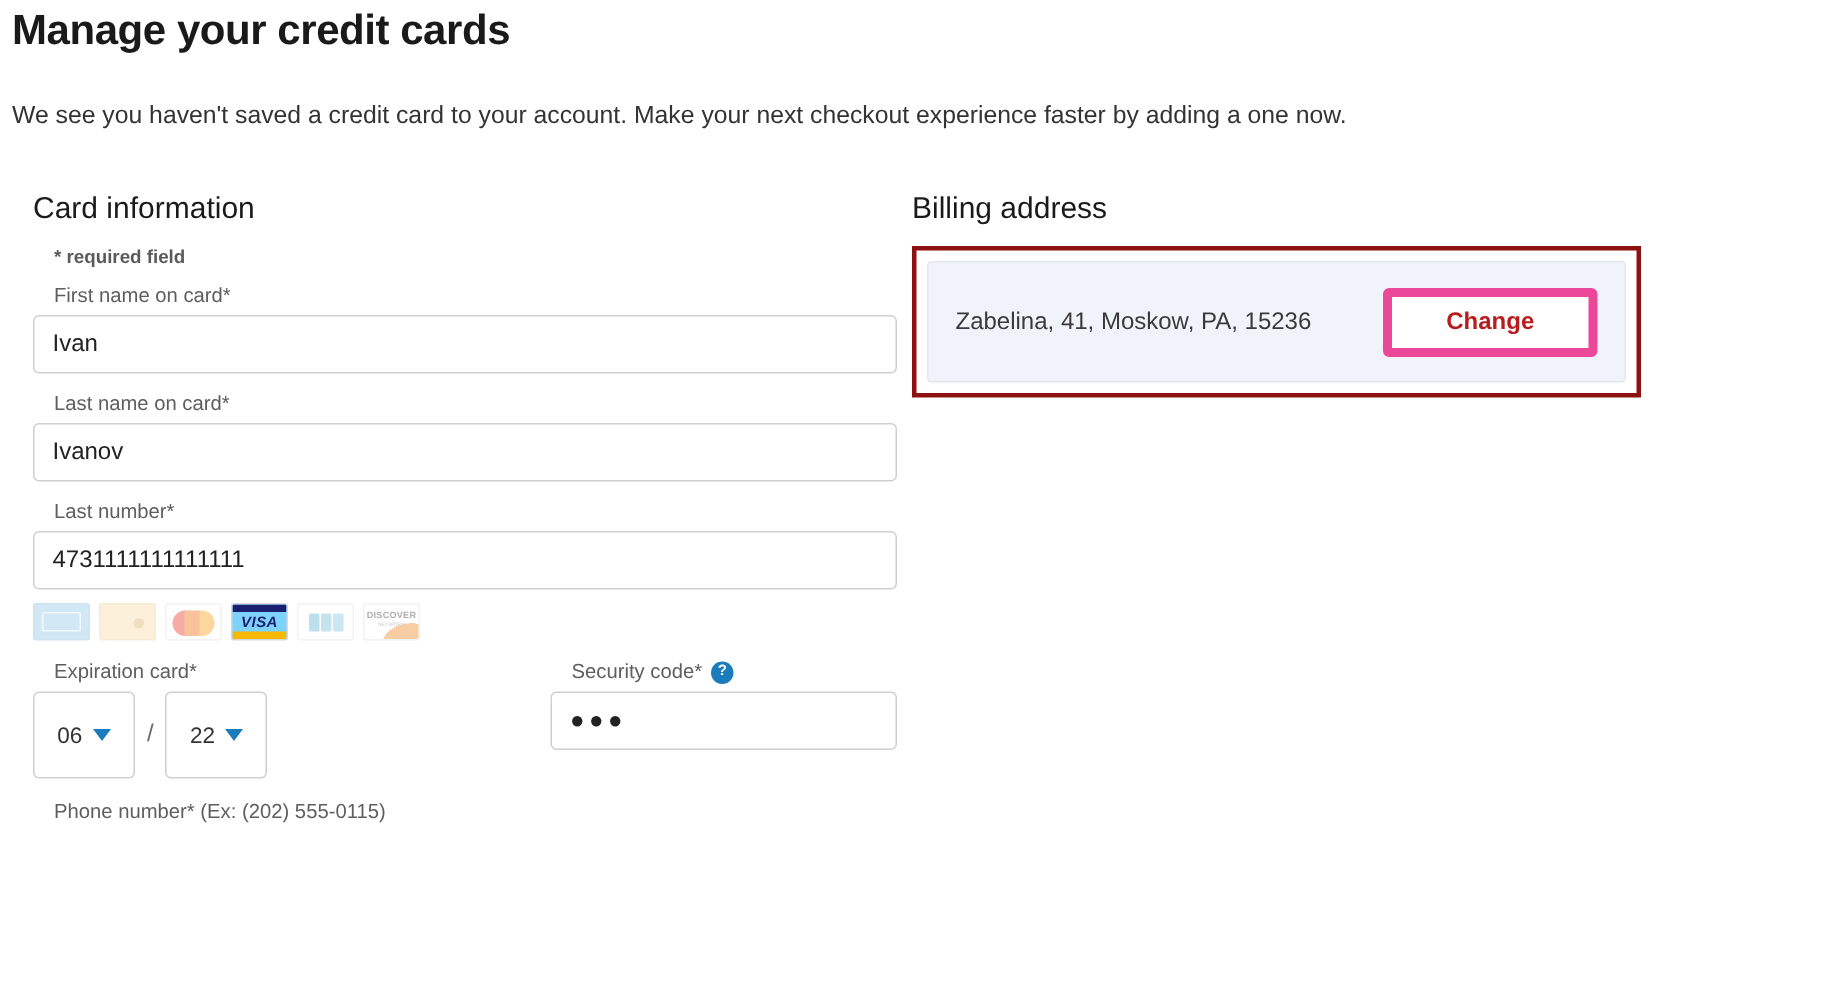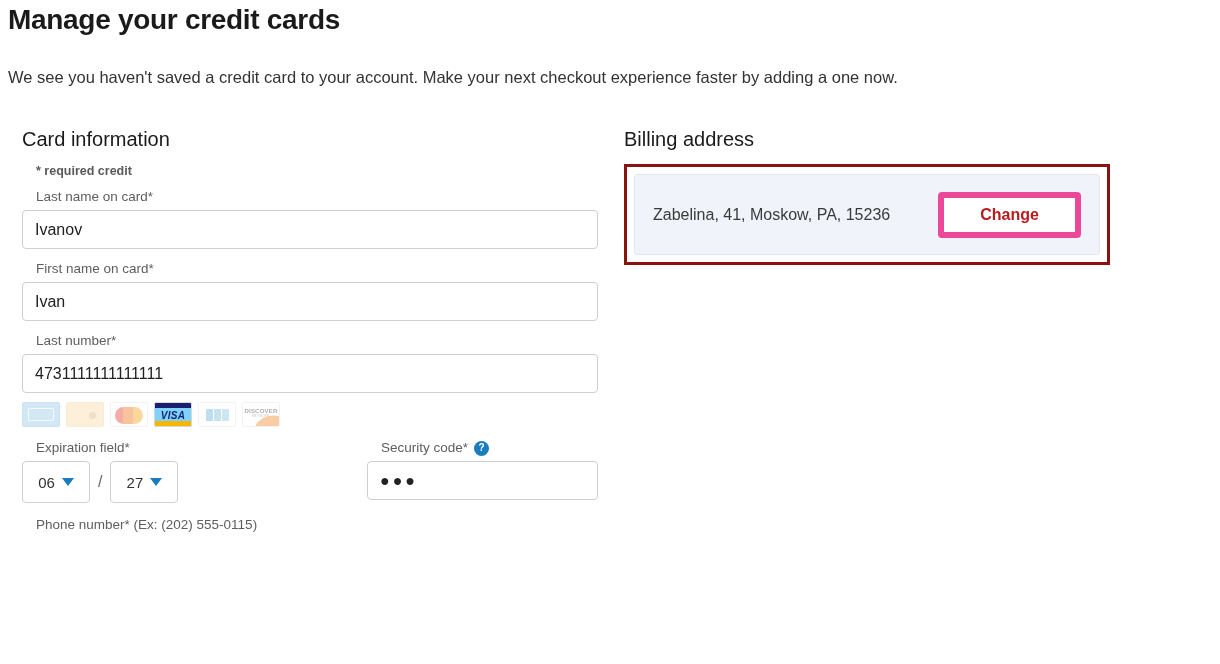--- a/index.html
+++ b/index.html
@@ -39,21 +39,21 @@
 
   
   #card-column {
     position: absolute;
     left: 22px;
     top: 126px;
     width: 576px;
   }
   #billing-column {
     position: absolute;
-    left: 624px;
+    left: 608px;
     top: 126px;
     width: 590px;
   }
 
   .section-heading {
     font-size: 20px;
     font-weight: normal;
     color: #1a1a1a;
     margin: 0 0 12px 0;
     line-height: 26px;
@@ -180,21 +180,21 @@
     align-items: flex-start;
     margin-top: 2px;
   }
   #expiration-block { width: 345px; }
   .inline-label-row { display: flex; align-items: center; }
 
   .select-row { display: flex; align-items: center; }
   .fake-select {
     box-sizing: border-box;
     width: 68px;
-    height: 42px;
+    height: 58px;
     border: 1px solid #cfcfcf;
     border-radius: 4px;
     background: #ffffff;
     display: flex;
     align-items: center;
     justify-content: center;
     gap: 7px;
     font-size: 15px;
     color: #333333;
     cursor: pointer;
@@ -288,30 +288,30 @@
 </style>
 </head>
 <body>
 
 <h1 id="page-title">Manage your credit cards</h1>
 <p id="page-subtitle">We see you haven't saved a credit card to your account. Make your next checkout experience faster by adding a one now.</p>
 
 <div id="card-column">
 
   <h2 class="section-heading">Card information</h2>
-  <div class="required-note">* required credit</div>
+  <div class="required-note">* required field</div>
+
+  <div class="field-group">
+    <label class="field-label">First name on card*</label>
+    <input class="text-input" type="text" value="Ivan" style="">
+  </div>
 
   <div class="field-group">
     <label class="field-label">Last name on card*</label>
     <input class="text-input" type="text" value="Ivanov" style="">
-  </div>
-
-  <div class="field-group">
-    <label class="field-label">First name on card*</label>
-    <input class="text-input" type="text" value="Ivan" style="">
   </div>
 
   <div class="field-group" style="margin-bottom:0;">
     <label class="field-label">Last number*</label>
     <input class="text-input" type="text" value="4731111111111111" style="">
   </div>
 
   <div id="card-brands">
     <div class="brand-logo brand-amex"></div>
     <div class="brand-logo brand-diners"></div>
@@ -333,29 +333,29 @@
     <div class="brand-logo brand-disc">
       <span class="disc-word">DISCOVER</span>
       <span class="disc-sub">NETWORK</span>
       <span class="disc-swoosh"></span>
     </div>
   </div>
 
   <div id="expiry-security-row">
 
     <div id="expiration-block">
-      <label class="field-label">Expiration field*</label>
+      <label class="field-label">Expiration card*</label>
       <div class="select-row">
         <div class="fake-select">
           <span>06</span>
           <span class="caret"></span>
         </div>
         <span class="slash-sep">/</span>
         <div class="fake-select">
-          <span>27</span>
+          <span>22</span>
           <span class="caret"></span>
         </div>
       </div>
     </div>
 
     <div id="security-block">
       <div class="inline-label-row">
         <label class="field-label" style="margin-bottom:4px;">Security code*</label>
         <span class="help-icon" style="margin-bottom:4px;">?</span>
       </div>

